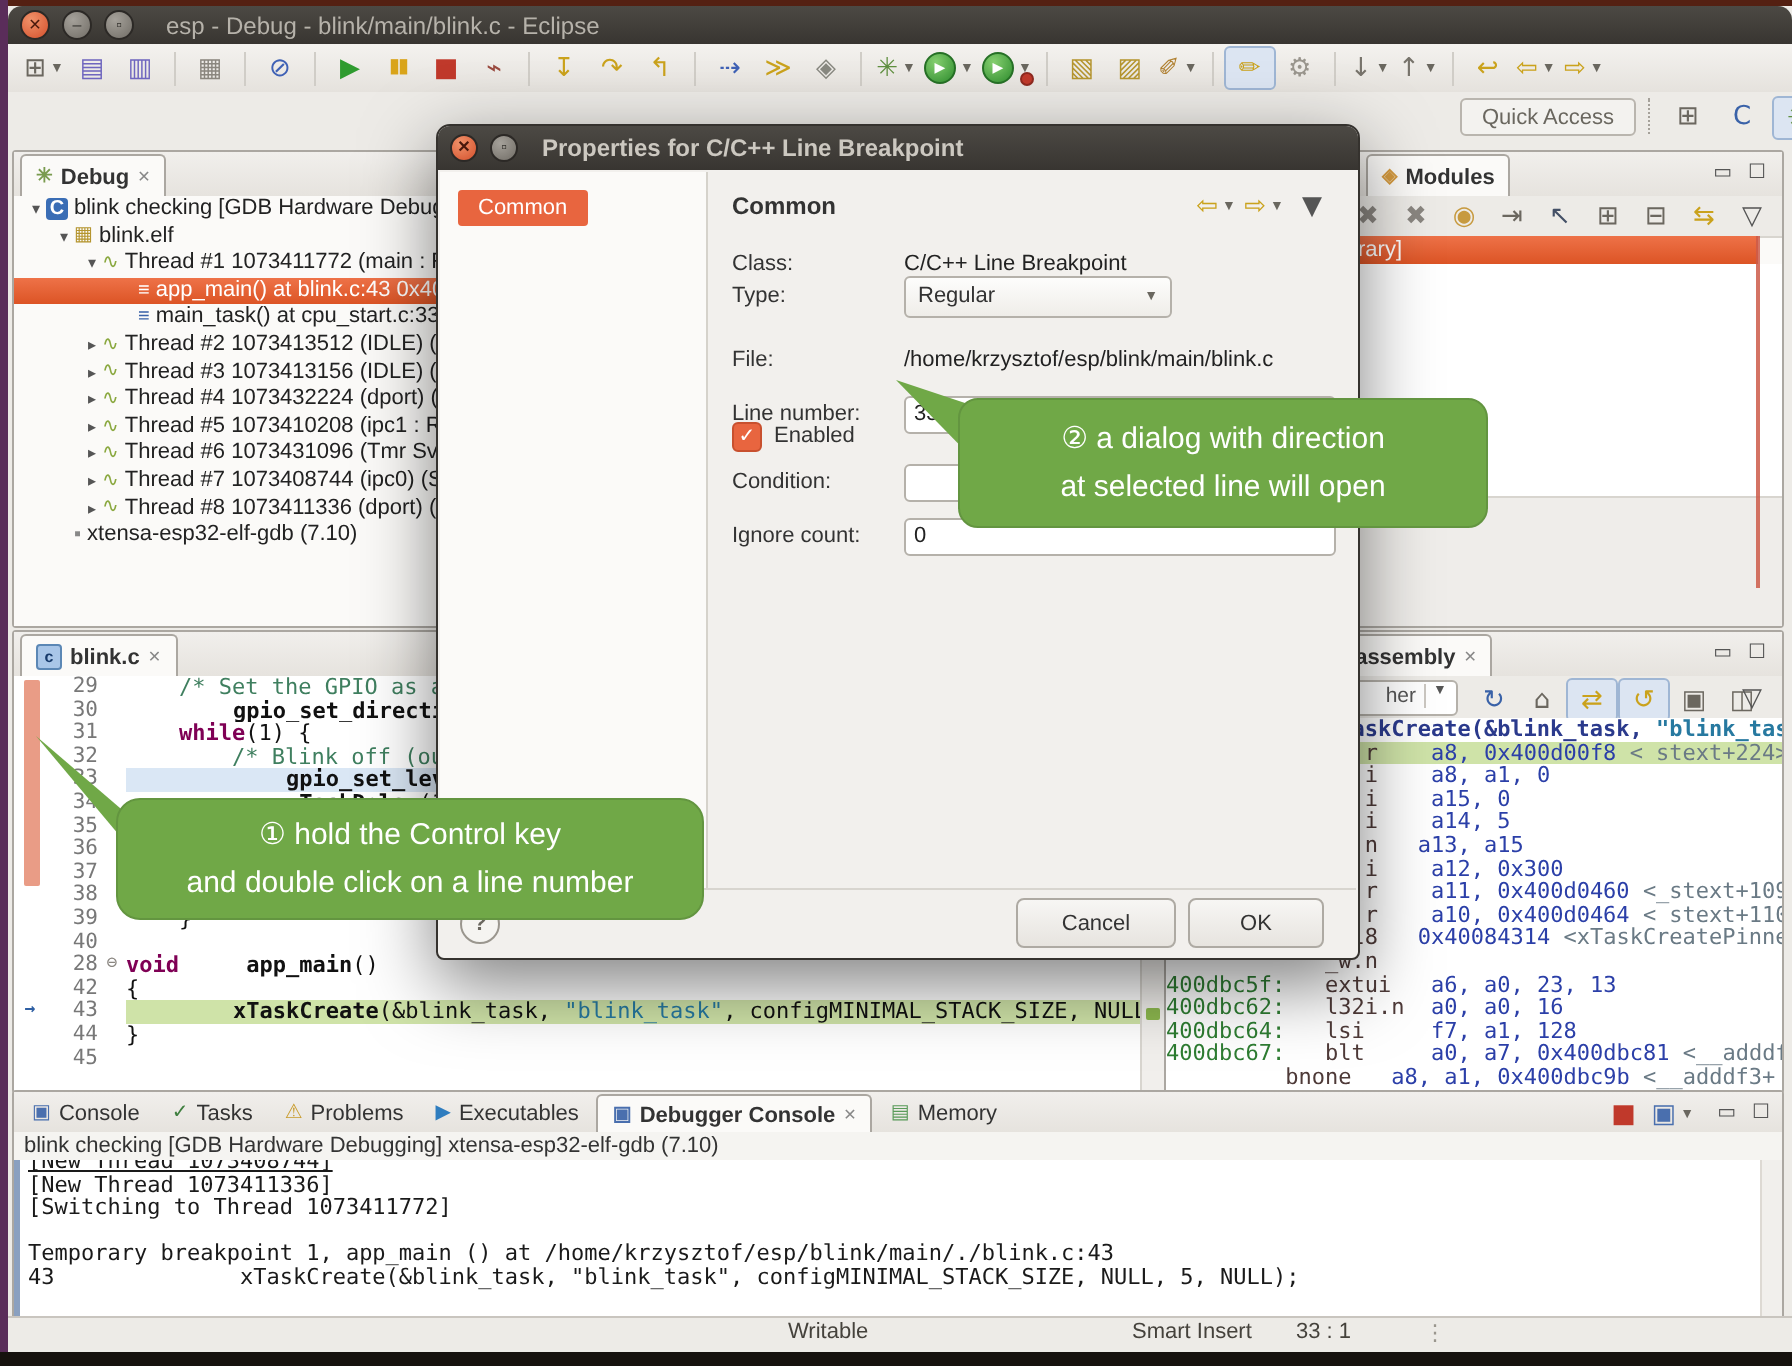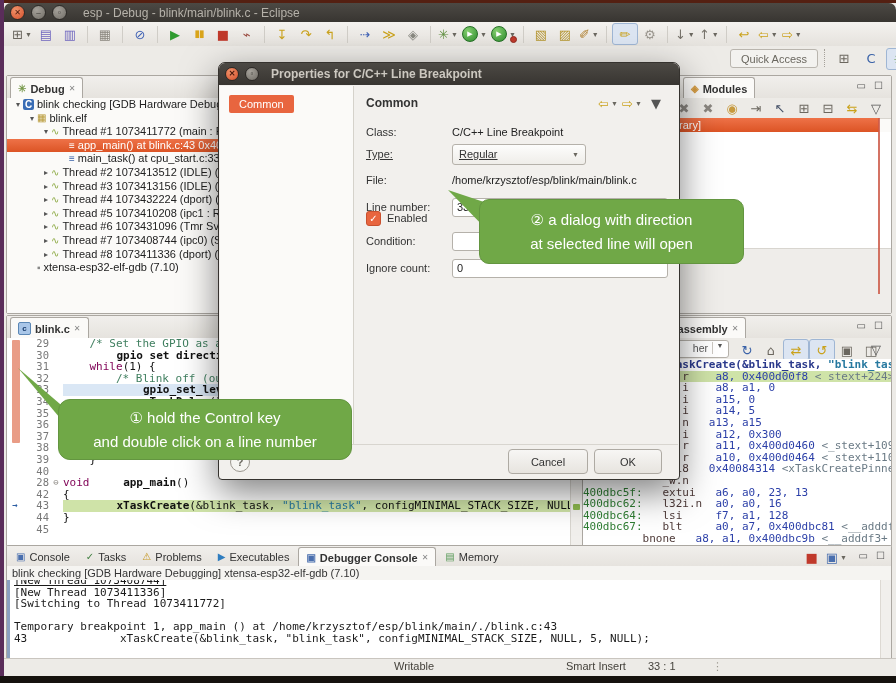--- a/index.html
+++ b/index.html
@@ -61,21 +61,21 @@
   .eline{height:11.6px;line-height:11.6px;display:flex;font-family:"DejaVu Sans Mono","Liberation Mono",monospace;font-size:11px;white-space:pre;overflow:hidden;}
   .lmark{width:16px;flex:none;text-align:center;font-size:9px;line-height:11.6px;color:#2e5fa3;font-weight:bold;}
   .lnum{width:26px;flex:none;text-align:right;color:#787878;font-size:10.5px;}
   .lfold{width:14px;flex:none;text-align:center;color:#8a8680;font-size:9px;}
   .lcode{flex:1;overflow:hidden;}
   .lcode.hlblue{background:#dae7f5;}
   .lcode.hlgreen{background:#cfe3a8;}
   .overview{position:absolute;right:0;top:22px;bottom:0;width:12px;background:#f1efec;border-left:1px solid #d8d5cf;}
   .ovm{position:absolute;left:2px;width:7px;border-radius:1px;}
   .s-cmt{color:#3f7f5f;}
-  .s-kw{color:#7f0055;font-weight:normal;}
+  .s-kw{color:#7f0055;font-weight:bold;}
   .s-fn{color:#111;font-weight:bold;padding-left:27px;}
   .s-pl{color:#111;}
   .s-str{color:#2779a0;}
 
   
   .dis-toolbar{position:absolute;left:0;top:22px;right:0;height:21px;background:#edebe7;border-bottom:1px solid #d8d5cf;}
   .combo{position:absolute;left:4px;top:2px;width:140px;height:16px;background:#fff;border:1px solid #b5b1aa;border-radius:3px;font-size:10.5px;color:#555;}
   .combo .ctext{position:absolute;right:20px;top:1px;}
   .combo .cbtn{position:absolute;right:1px;top:1px;width:14px;height:12px;border-left:1px solid #ccc8c2;font-size:7px;color:#555;text-align:center;}
   .dis-icons{position:absolute;left:152px;top:1px;display:flex;align-items:center;}
@@ -608,21 +608,21 @@
             </span>
             <span class="tbtn">
               <span class="glyph" style="color: rgb(85, 85, 85);">▼</span>
             </span>
           </span>
       </div>
       <div class="frow" style="top:36px;">
         <span class="flabel">Class:</span>
         <span class="fvalue">C/C++ Line Breakpoint</span>
       </div>
-      <div class="frow" style="top:58px;text-decoration:underline;">
+      <div class="frow" style="top:52px;">
         <span class="flabel">Type:</span>
         <span class="dcombo">
           <span>Regular</span>
           <span class="ddarrow">▼</span>
         </span>
       </div>
       <div class="frow" style="top:84px;">
         <span class="flabel">File:</span>
         <span class="fvalue">/home/krzysztof/esp/blink/main/blink.c</span>
       </div>

